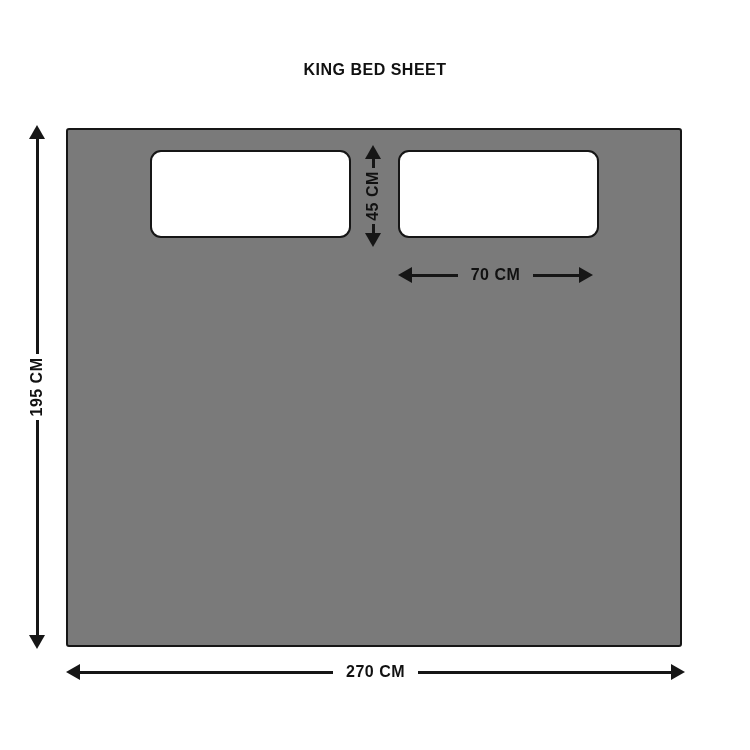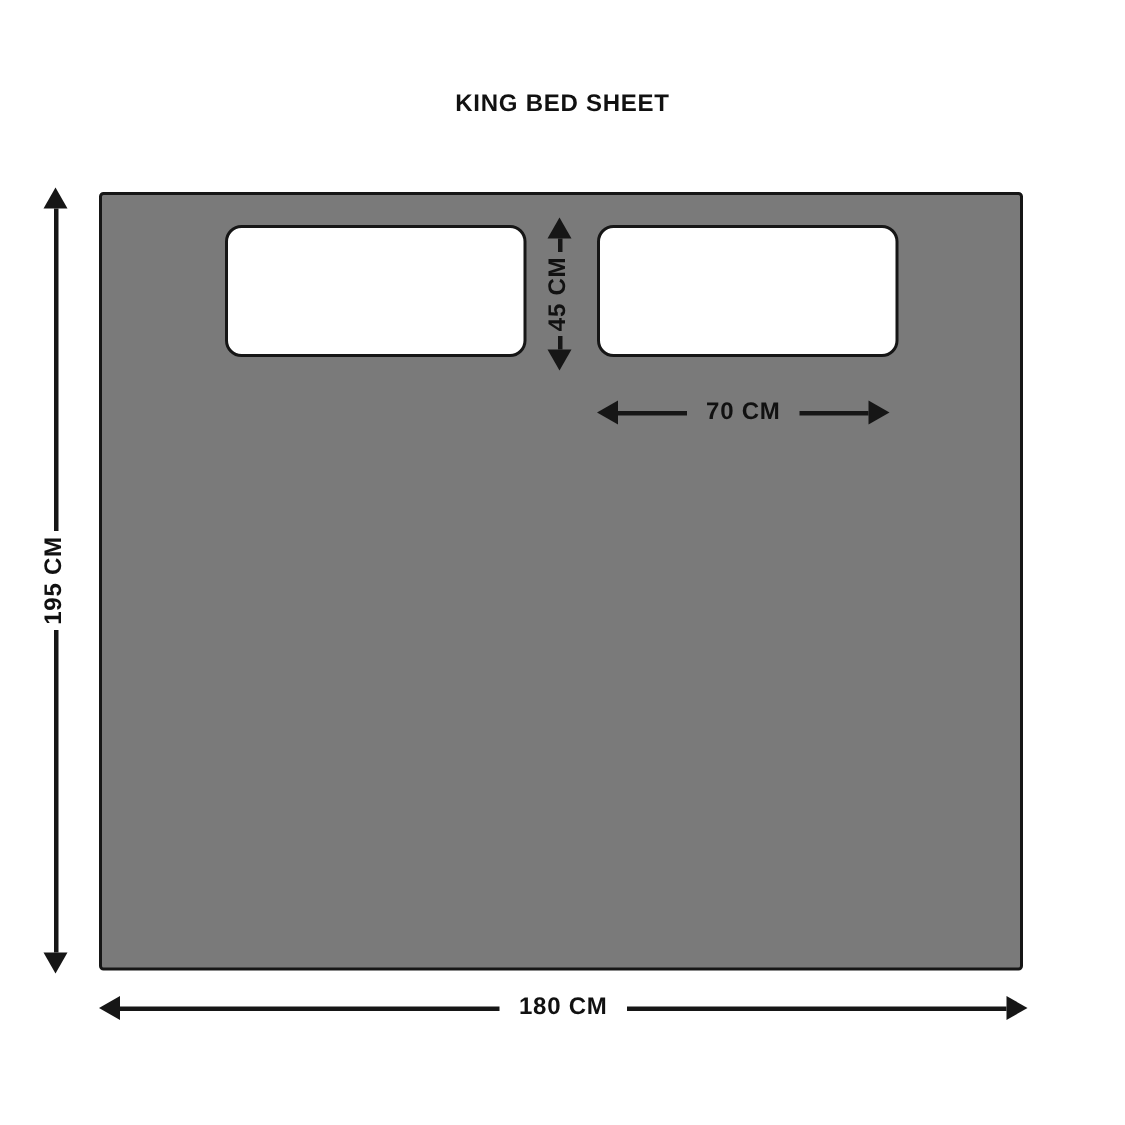--- a/index.html
+++ b/index.html
@@ -117,18 +117,18 @@
     <span class="tri tri-left"></span>
     <span class="shaft-h"></span>
     <span class="hlabel">70 CM</span>
     <span class="shaft-h"></span>
     <span class="tri tri-right"></span>
   </div>
 
   <div class="dim dim-h dim-180">
     <span class="tri tri-left"></span>
     <span class="shaft-h"></span>
-    <span class="hlabel">180 CM</span>
+    <span class="hlabel">270 CM</span>
     <span class="shaft-h"></span>
     <span class="tri tri-right"></span>
   </div>
 
 </div>
 
 </body></html>

